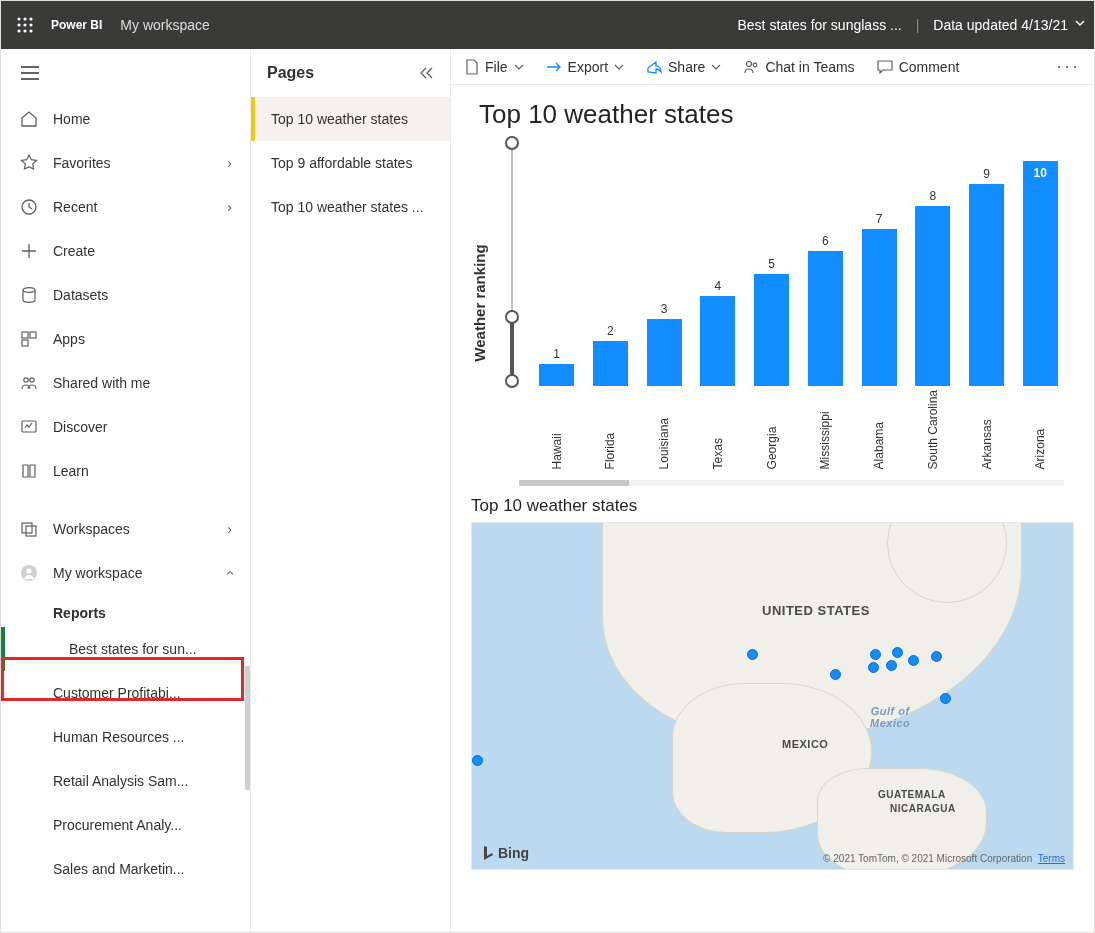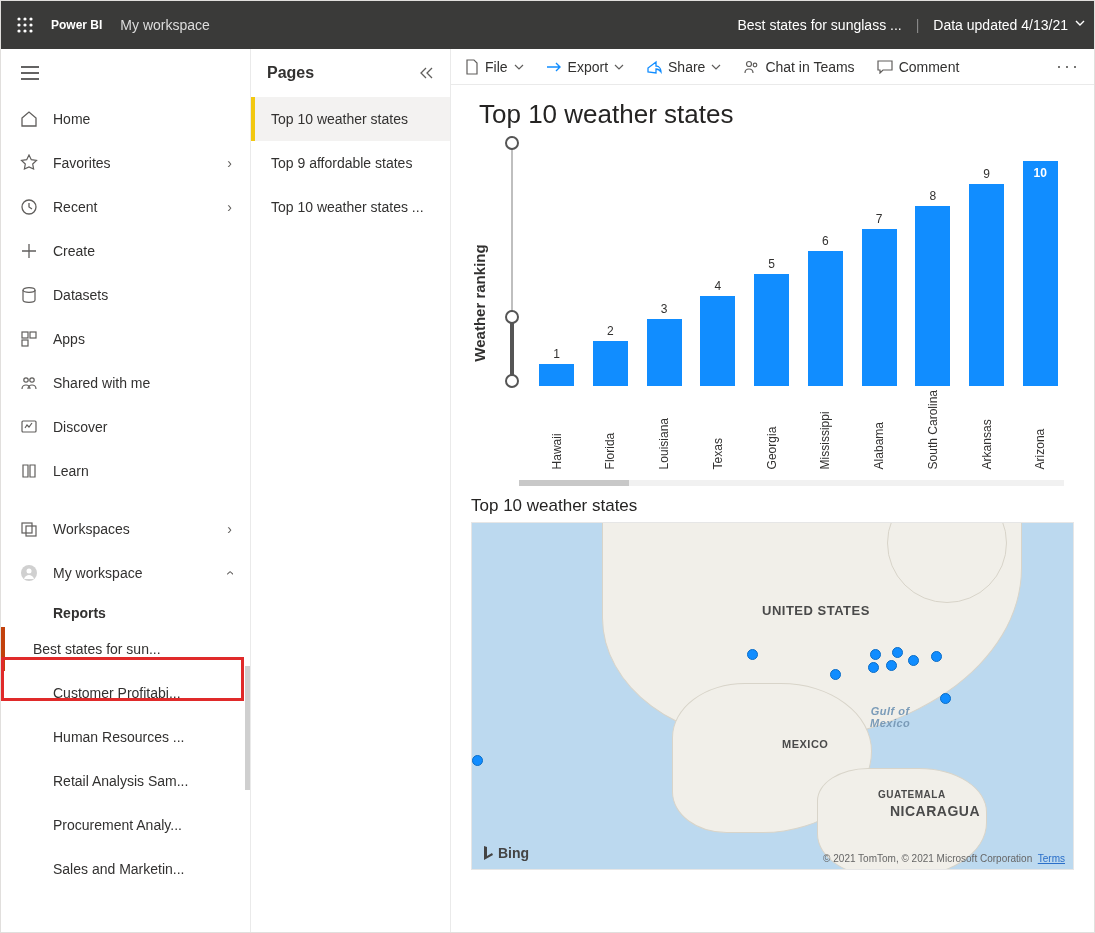--- a/index.html
+++ b/index.html
@@ -16,21 +16,21 @@
   .chev{display:inline-block;}
   .body{flex:1;display:flex;min-height:0;}
   
   .leftcol{width:250px;border-right:1px solid #eaeaea;display:flex;flex-direction:column;background:#fff;position:relative;}
   .hamb{height:48px;display:flex;align-items:center;padding:0 20px;cursor:pointer;}
   .navitem{height:44px;display:flex;align-items:center;padding:0 18px;cursor:pointer;color:#323130;gap:14px;}
   .navitem .ico{width:20px;display:flex;align-items:center;justify-content:center;color:#605e5c;}
   .navitem .more{margin-left:auto;color:#605e5c;}
   .subhead{font-weight:700;padding:10px 20px 6px 52px;}
   .report{height:44px;display:flex;align-items:center;padding:0 20px 0 52px;cursor:pointer;white-space:nowrap;overflow:hidden;text-overflow:ellipsis;}
-  .report.active{border-left:4px solid #c2410c;padding-left:28px;background:#fff;}
+  .report.active{border-left:4px solid #15803d;padding-left:64px;background:#fff;}
   .hl{position:absolute;border:3px solid #e02a2a;pointer-events:none;}
   .scrollhint{position:absolute;right:0;top:617px;width:5px;height:124px;background:#cfcfcf;}
   
   .pagescol{width:200px;border-right:1px solid #eaeaea;display:flex;flex-direction:column;background:#fff;}
   .paneshdr{height:48px;display:flex;align-items:center;padding:0 16px;font-weight:600;font-size:16px;justify-content:space-between;}
   .pageitem{height:44px;display:flex;align-items:center;padding:0 16px;cursor:pointer;white-space:nowrap;overflow:hidden;text-overflow:ellipsis;color:#323130;border-left:4px solid transparent;}
   .pageitem.sel{border-left:4px solid #f2c811;background:#f3f2f1;font-weight:500;}
   
   .main{flex:1;display:flex;flex-direction:column;min-width:0;}
   .cmdbar{height:36px;border-bottom:1px solid #eaeaea;display:flex;align-items:center;padding:0 14px;gap:22px;}
@@ -415,21 +415,21 @@
           <div class="dot" style="left:420px;top:124px"></div>
           <div class="dot" style="left:436px;top:132px"></div>
           <div class="dot" style="left:459px;top:128px"></div>
           <div class="dot" style="left:468px;top:170px"></div>
 
           <div class="maplabel" style="left:290px;top:80px;font-size:13px;">UNITED STATES</div>
           <div class="maplabel" style="left:310px;top:215px;">MEXICO</div>
           <div class="maplabel light" style="left:398px;top:182px;white-space:pre;text-align:center;font-style:italic;">Gulf of
 Mexico</div>
           <div class="maplabel" style="left:406px;top:266px;font-size:10px;">GUATEMALA</div>
-          <div class="maplabel" style="left:418px;top:280px;font-size:14px;">NICARAGUA</div>
+          <div class="maplabel" style="left:418px;top:280px;font-size:10px;">NICARAGUA</div>
           <div class="binglogo">
             <svg width="13" height="16" viewBox="0 0 13 16">
                 <path d="M2 1l3 1v9l5-3 1 2-9 5z" fill="#444"></path>
               </svg>
             <span>Bing</span>
           </div>
           <div class="attrib"><span>© 2021 TomTom, © 2021 Microsoft Corporation</span>&nbsp;&nbsp;<a href="#">Terms</a></div>
         </div>
       </div>
     </div>

